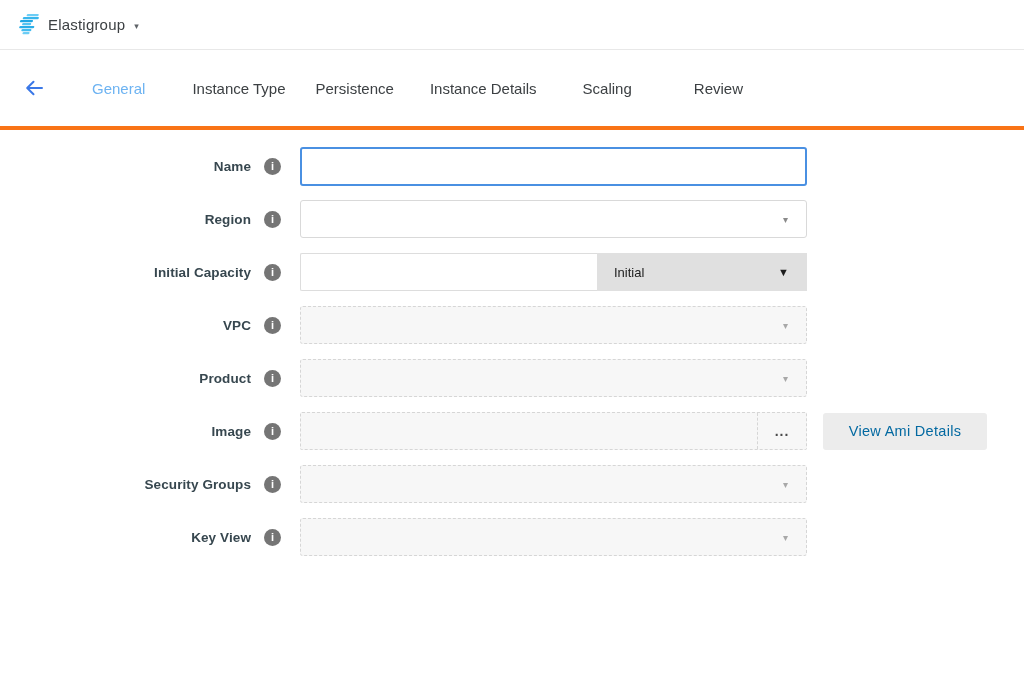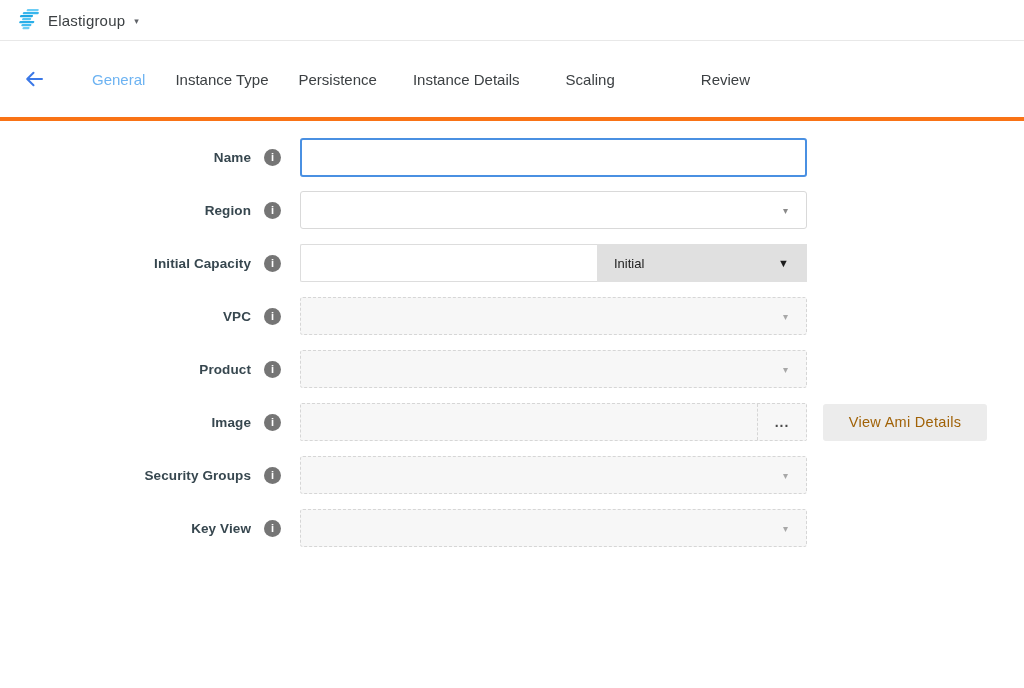--- a/index.html
+++ b/index.html
@@ -1,21 +1,21 @@
 <!DOCTYPE html>
 <html><head>
 <meta charset="utf-8">
 <style>
   * { margin: 0; padding: 0; box-sizing: border-box; }
   html, body { width: 1024px; height: 688px; background: #fff; overflow: hidden; }
   body { font-family: "Liberation Sans", sans-serif; color: #3c4043; }
 
   
   .topbar {
-    height: 41px;
+    height: 50px;
     display: flex;
     align-items: center;
     padding-left: 14px;
     border-bottom: 1px solid #e8e8e8;
     background: #fff;
   }
   .logo { width: 26px; height: 22px; margin-right: 8px; }
   .app-title {
     font-size: 15px;
     color: #3c4043;
@@ -47,25 +47,25 @@
     flex: 0 0 auto;
   }
   .tab {
     font-size: 15px;
     color: #3c4043;
     cursor: pointer;
     white-space: nowrap;
   }
   .tab.active { color: #6db3f2; }
   .tab:nth-of-type(1) { margin-left: 46px; }
-  .tab:nth-of-type(2) { margin-left: 30px; }
+  .tab:nth-of-type(2) { margin-left: 47px; }
   .tab:nth-of-type(3) { margin-left: 30px; }
   .tab:nth-of-type(4) { margin-left: 36px; }
   .tab:nth-of-type(5) { margin-left: 46px; }
-  .tab:nth-of-type(6) { margin-left: 86px; }
+  .tab:nth-of-type(6) { margin-left: 62px; }
 
   
   .form { padding-top: 23px; }
   .row {
     display: flex;
     align-items: center;
     height: 26px;
     margin-bottom: 27px;
   }
   .label-wrap {
@@ -199,21 +199,21 @@
   .side-btn {
     margin-left: 16px;
     width: 164px;
     height: 37px;
     flex: 0 0 auto;
     background: #ececec;
     border: none;
     border-radius: 3px;
     font-family: "Liberation Sans", sans-serif;
     font-size: 14.5px;
-    color: #a16207;
+    color: #0369a1;
     letter-spacing: .3px;
     cursor: pointer;
   }
 </style>
 </head>
 <body>
 
 <div class="topbar">
   <svg class="logo" viewBox="0 0 26 22">
     <g transform="skewX(-16) translate(7,0)">

